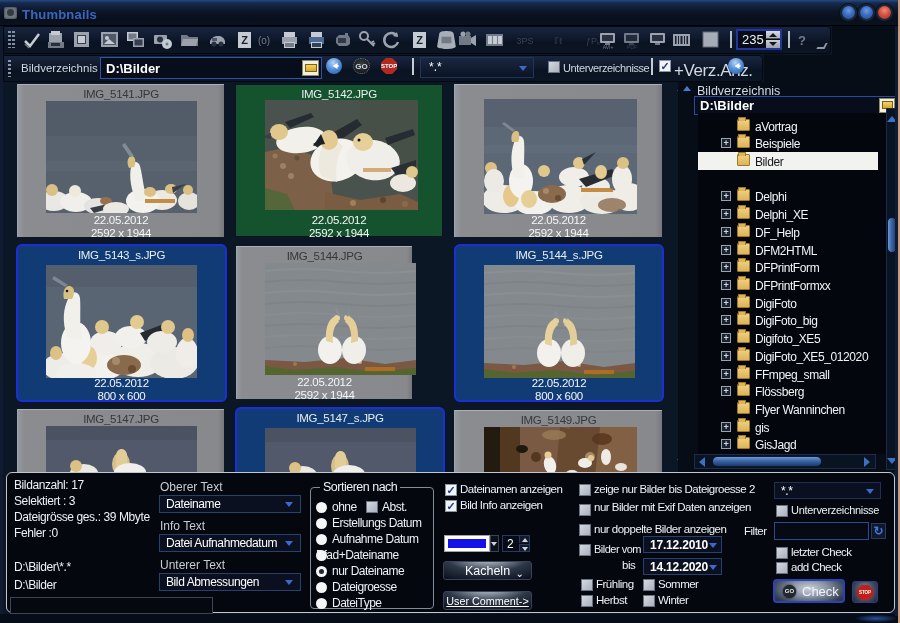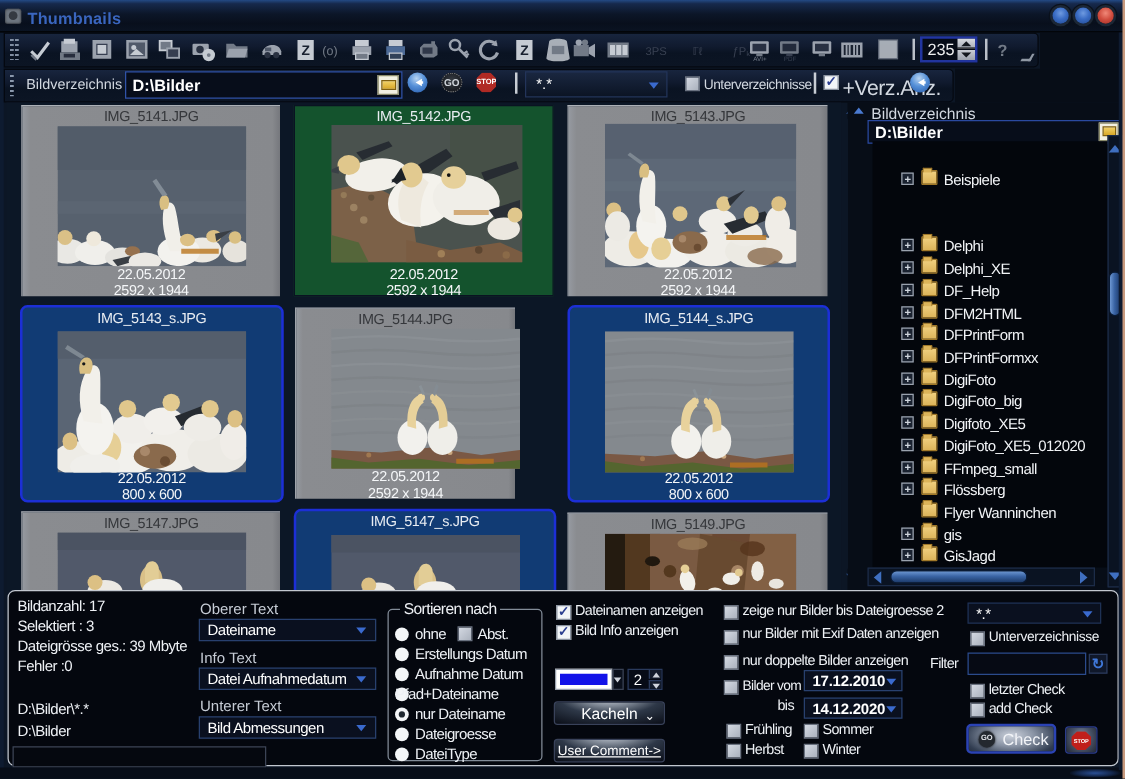--- a/index.html
+++ b/index.html
@@ -329,21 +329,20 @@
           <path d="M120 38 L148 29 L150 35 L123 45 Z" fill="#272c32"></path>
           <path d="M126 68 L151 60 L151 70 L132 76 Z" fill="#2a2f35"></path>
           <ellipse cx="138" cy="83" rx="13" ry="9" fill="#ece8e0"></ellipse>
           <ellipse cx="147" cy="72" rx="6" ry="6" fill="#e0c78c"></ellipse>
           <rect x="98" y="68" width="28" height="4" fill="#b9741d" opacity=".55"></rect>
         </svg></div>
 <div class="dt" style="top:129px">22.05.2012</div>
 <div class="dt" style="top:142px">2592 x 1944</div>
 </div>
 <div class="cell cgrey" style="left:454px;top:84px;width:208px;height:153px">
-<div class="fn fng">IMG_5143.JPG</div>
 <div class="ph" style="left:29px;top:14px;width:153px;height:115px"><svg width="100%" height="100%" viewBox="0 0 153 115" preserveAspectRatio="none">
           <rect width="153" height="115" fill="#5d6877"></rect>
           <rect width="153" height="28" fill="#576170"></rect>
           <rect y="46" width="153" height="8" fill="#646f7e" opacity=".5"></rect>
           <ellipse cx="20" cy="100" rx="22" ry="14" fill="#eeece6"></ellipse>
           <ellipse cx="50" cy="104" rx="20" ry="12" fill="#f2f1ed"></ellipse>
           <ellipse cx="85" cy="100" rx="22" ry="14" fill="#f0eee9"></ellipse>
           <ellipse cx="118" cy="102" rx="22" ry="13" fill="#eceae3"></ellipse>
           <ellipse cx="145" cy="98" rx="16" ry="14" fill="#f0ede7"></ellipse>
           <ellipse cx="90" cy="78" rx="15" ry="10" fill="#f0eee9"></ellipse>
@@ -537,24 +536,32 @@
 
 <div id="treepanel" class="abs"></div>
 <div class="abs arr aup" style="left:683px;top:86px;border-bottom-color:#4a7ad0;border-left-width:4px;border-right-width:4px;border-bottom-width:5px"></div>
 <div class="abs lbl" style="left:697px;top:84px;font-size:12.5px">Bildverzeichnis</div>
 <div class="abs dedit" style="left:694px;top:96px;width:203px;height:19px;font-size:13px;font-weight:bold;border-color:#2a49a0">
   <span style="position:absolute;left:5px;top:1px">D:\Bilder</span>
   <span style="position:absolute;right:1px;top:1px;width:16px;height:15px;background:#f2f0e2;border:1px solid #8a8a6a"></span>
   <span style="position:absolute;right:3px;top:4px;width:11px;height:8px;background:linear-gradient(180deg,#f2d268,#d8a828);border:1px solid #806010"></span>
 </div>
 <div id="tree" class="abs" style="left:698px;top:113px;width:188px;height:341px;background:#03060c;overflow:hidden">
+<div class="trow" style="top:4px;">
+<span class="tfold fico"></span>
+<span class="tlabel">aVortrag</span>
+</div>
 <div class="trow" style="top:21px;">
 <span class="tplus">+</span>
 <span class="tfold fico"></span>
 <span class="tlabel">Beispiele</span>
+</div>
+<div class="trow" style="top:39px;background:#f2f2ee;color:#15181c;left:0px;width:180px">
+<span class="tfold fico"></span>
+<span class="tlabel">Bilder</span>
 </div>
 <div class="trow" style="top:74px;">
 <span class="tplus">+</span>
 <span class="tfold fico"></span>
 <span class="tlabel">Delphi</span>
 </div>
 <div class="trow" style="top:92px;">
 <span class="tplus">+</span>
 <span class="tfold fico"></span>
 <span class="tlabel">Delphi_XE</span>

